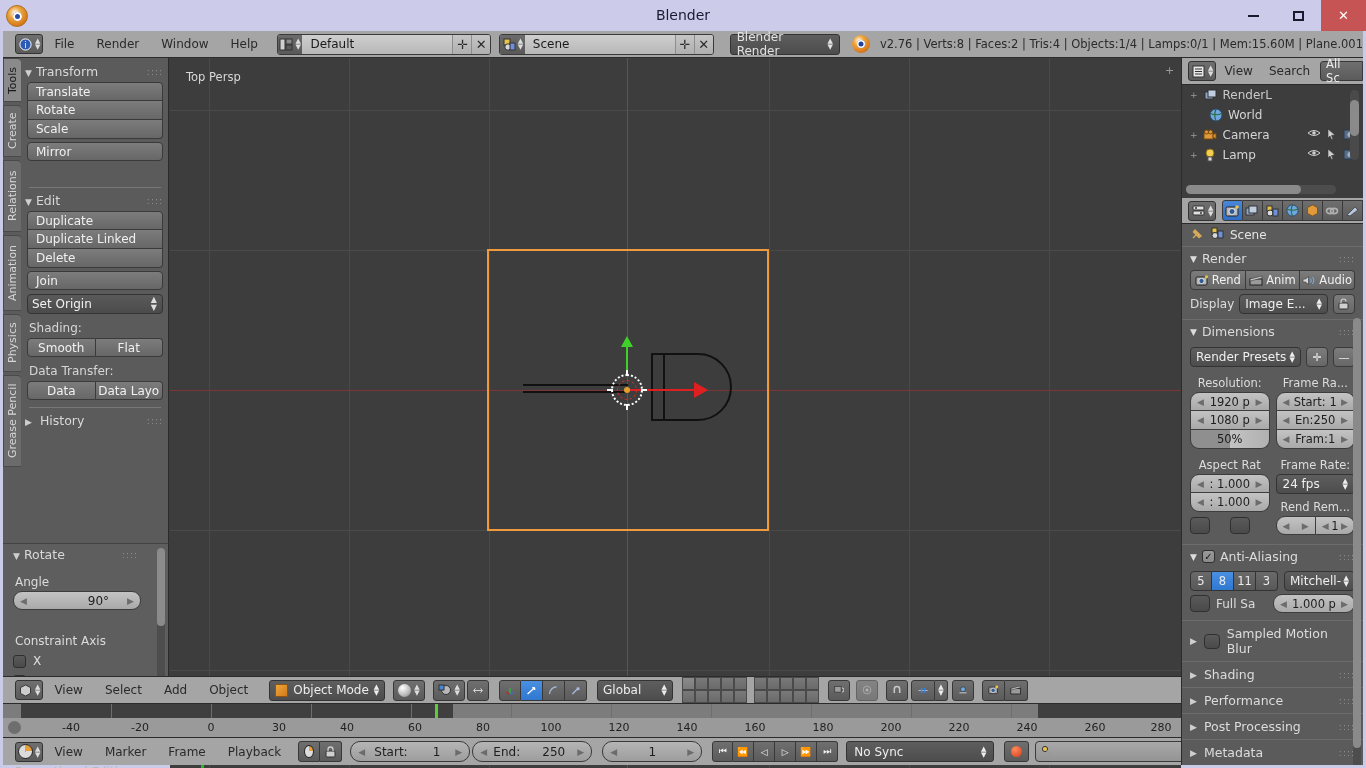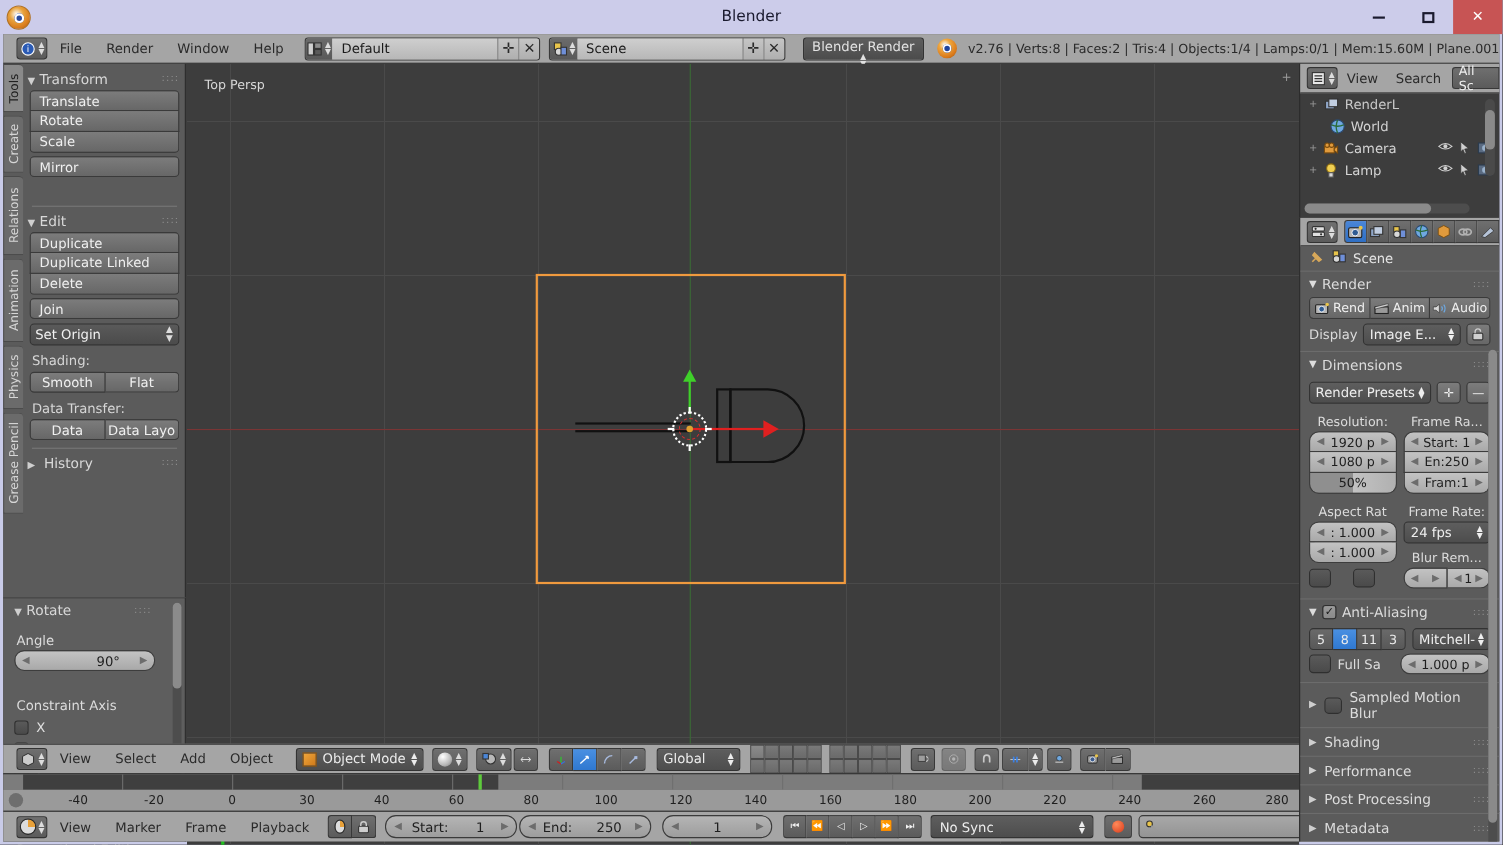--- a/index.html
+++ b/index.html
@@ -72,21 +72,21 @@
   }
   .scr-widget .sbtn {
     width:20px;height:21px;background:linear-gradient(#c6c6c6,#aeaeae);
     display:flex;align-items:center;justify-content:center;font-size:13px;color:#2a2a2a;
     border-left:1px solid #8d8d8d;
   }
   .eng-sel {
     display:flex;align-items:center;justify-content:space-between;
     height:21px;width:112px;margin-left:16px;padding:0 6px;
     background:linear-gradient(#5e5e5e,#4c4c4c); border:1px solid #333; border-radius:3px;
-    font-size:12px;color:#e2e2e2;flex-direction:column;
+    font-size:12px;color:#e2e2e2;
   }
   .stat {
     margin-left:10px; font-size:11.5px; color:#2a2a2a; white-space:nowrap;
   }
   .blender-logo{
     width:18px;height:18px;margin-left:12px;border-radius:50%;
     background:radial-gradient(circle at 38% 32%, #fff 0%, #f0a63c 30%, #d9791b 68%, #8e4f0d 100%);
     position:relative;flex:none;
   }
   .blender-logo::after{content:"";position:absolute;left:5px;top:5px;width:8px;height:8px;border-radius:50%;background:#22439b;box-shadow:inset 0 0 0 1.5px #fff;}
@@ -1186,21 +1186,21 @@
             <span class="a">◀</span>
             <span class="c">Fram:1</span>
             <span class="a">▶</span>
           </div>
 
           <div class="colhdr" style="margin-top:9px;">Frame Rate:</div>
           <div class="fps">
             <span>24 fps</span>
             <span style="font-size:7px;line-height:6px;">▲<br>▼</span>
           </div>
-          <div class="colhdr" style="margin-top:6px;">Blur Rem...</div>
+          <div class="colhdr" style="margin-top:6px;">Rend Rem...</div>
           <div style="display:flex;">
             <div class="nf" style="flex:1;border-radius:9px 0 0 9px;">
               <span class="a">◀</span>
               <span class="c"></span>
               <span class="a">▶</span>
             </div>
             <div class="nf" style="flex:1;border-radius:0 9px 9px 0;border-left:none;">
               <span class="a">◀</span>
               <span class="c">1</span>
               <span class="a">▶</span>

